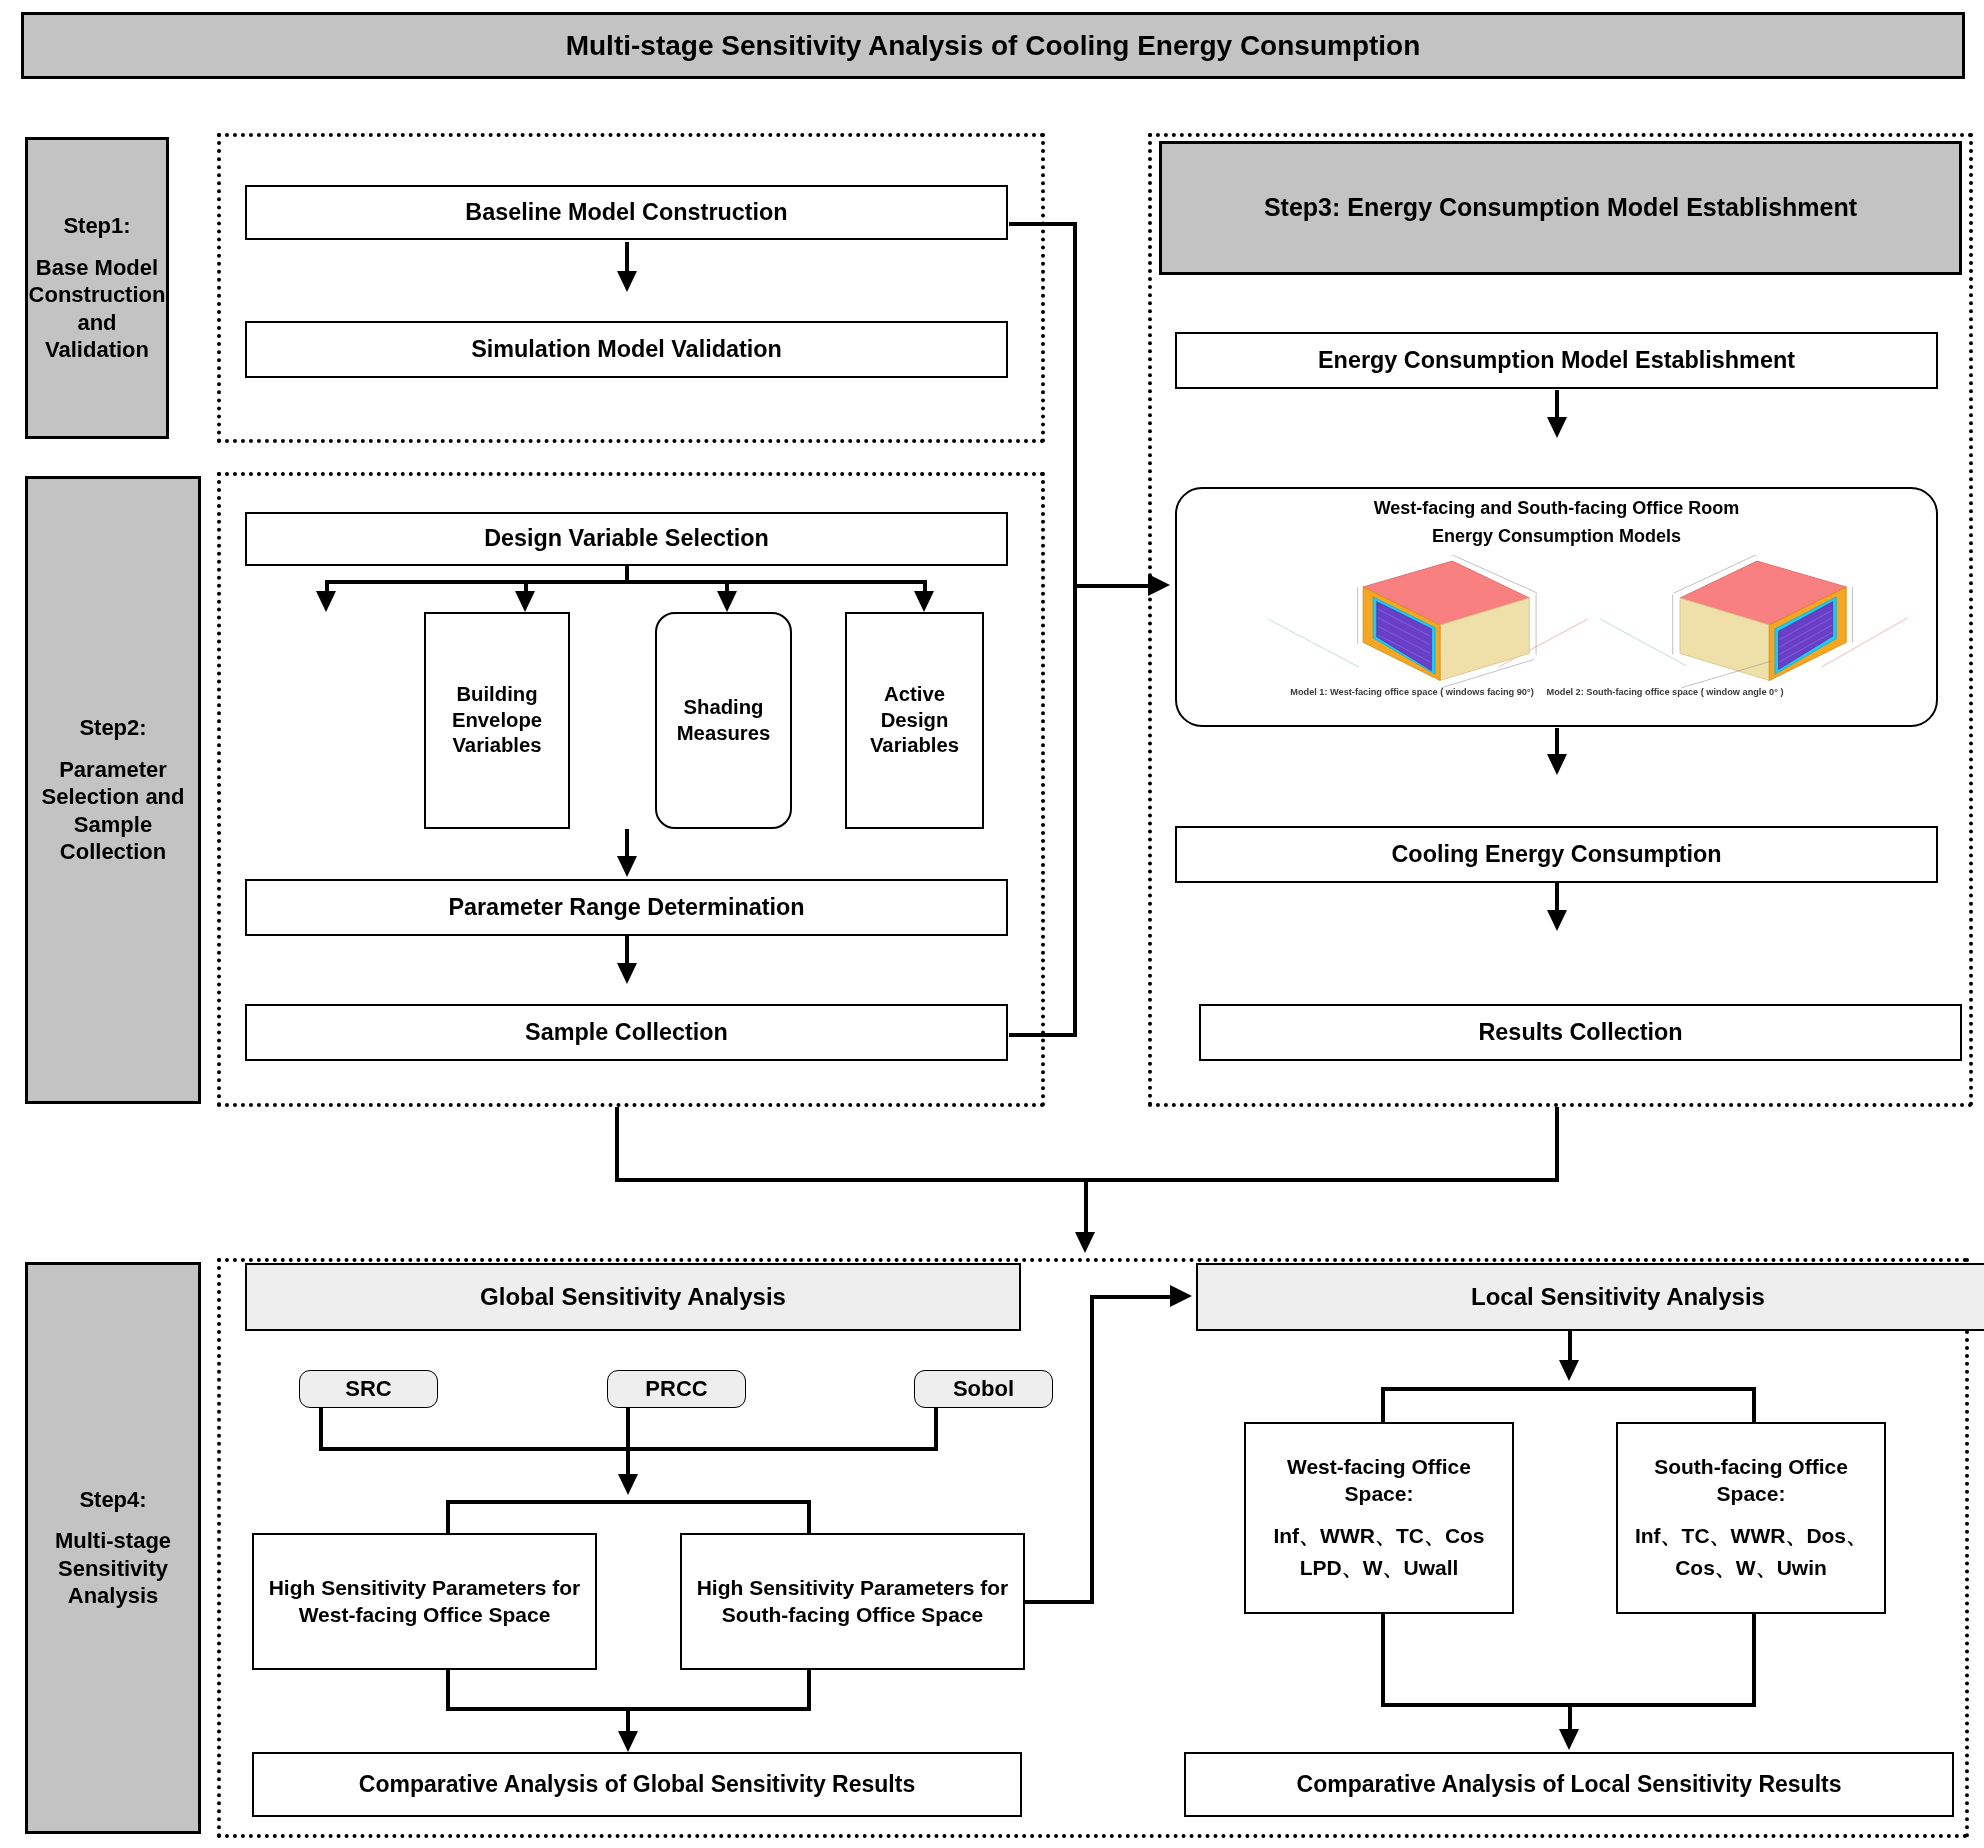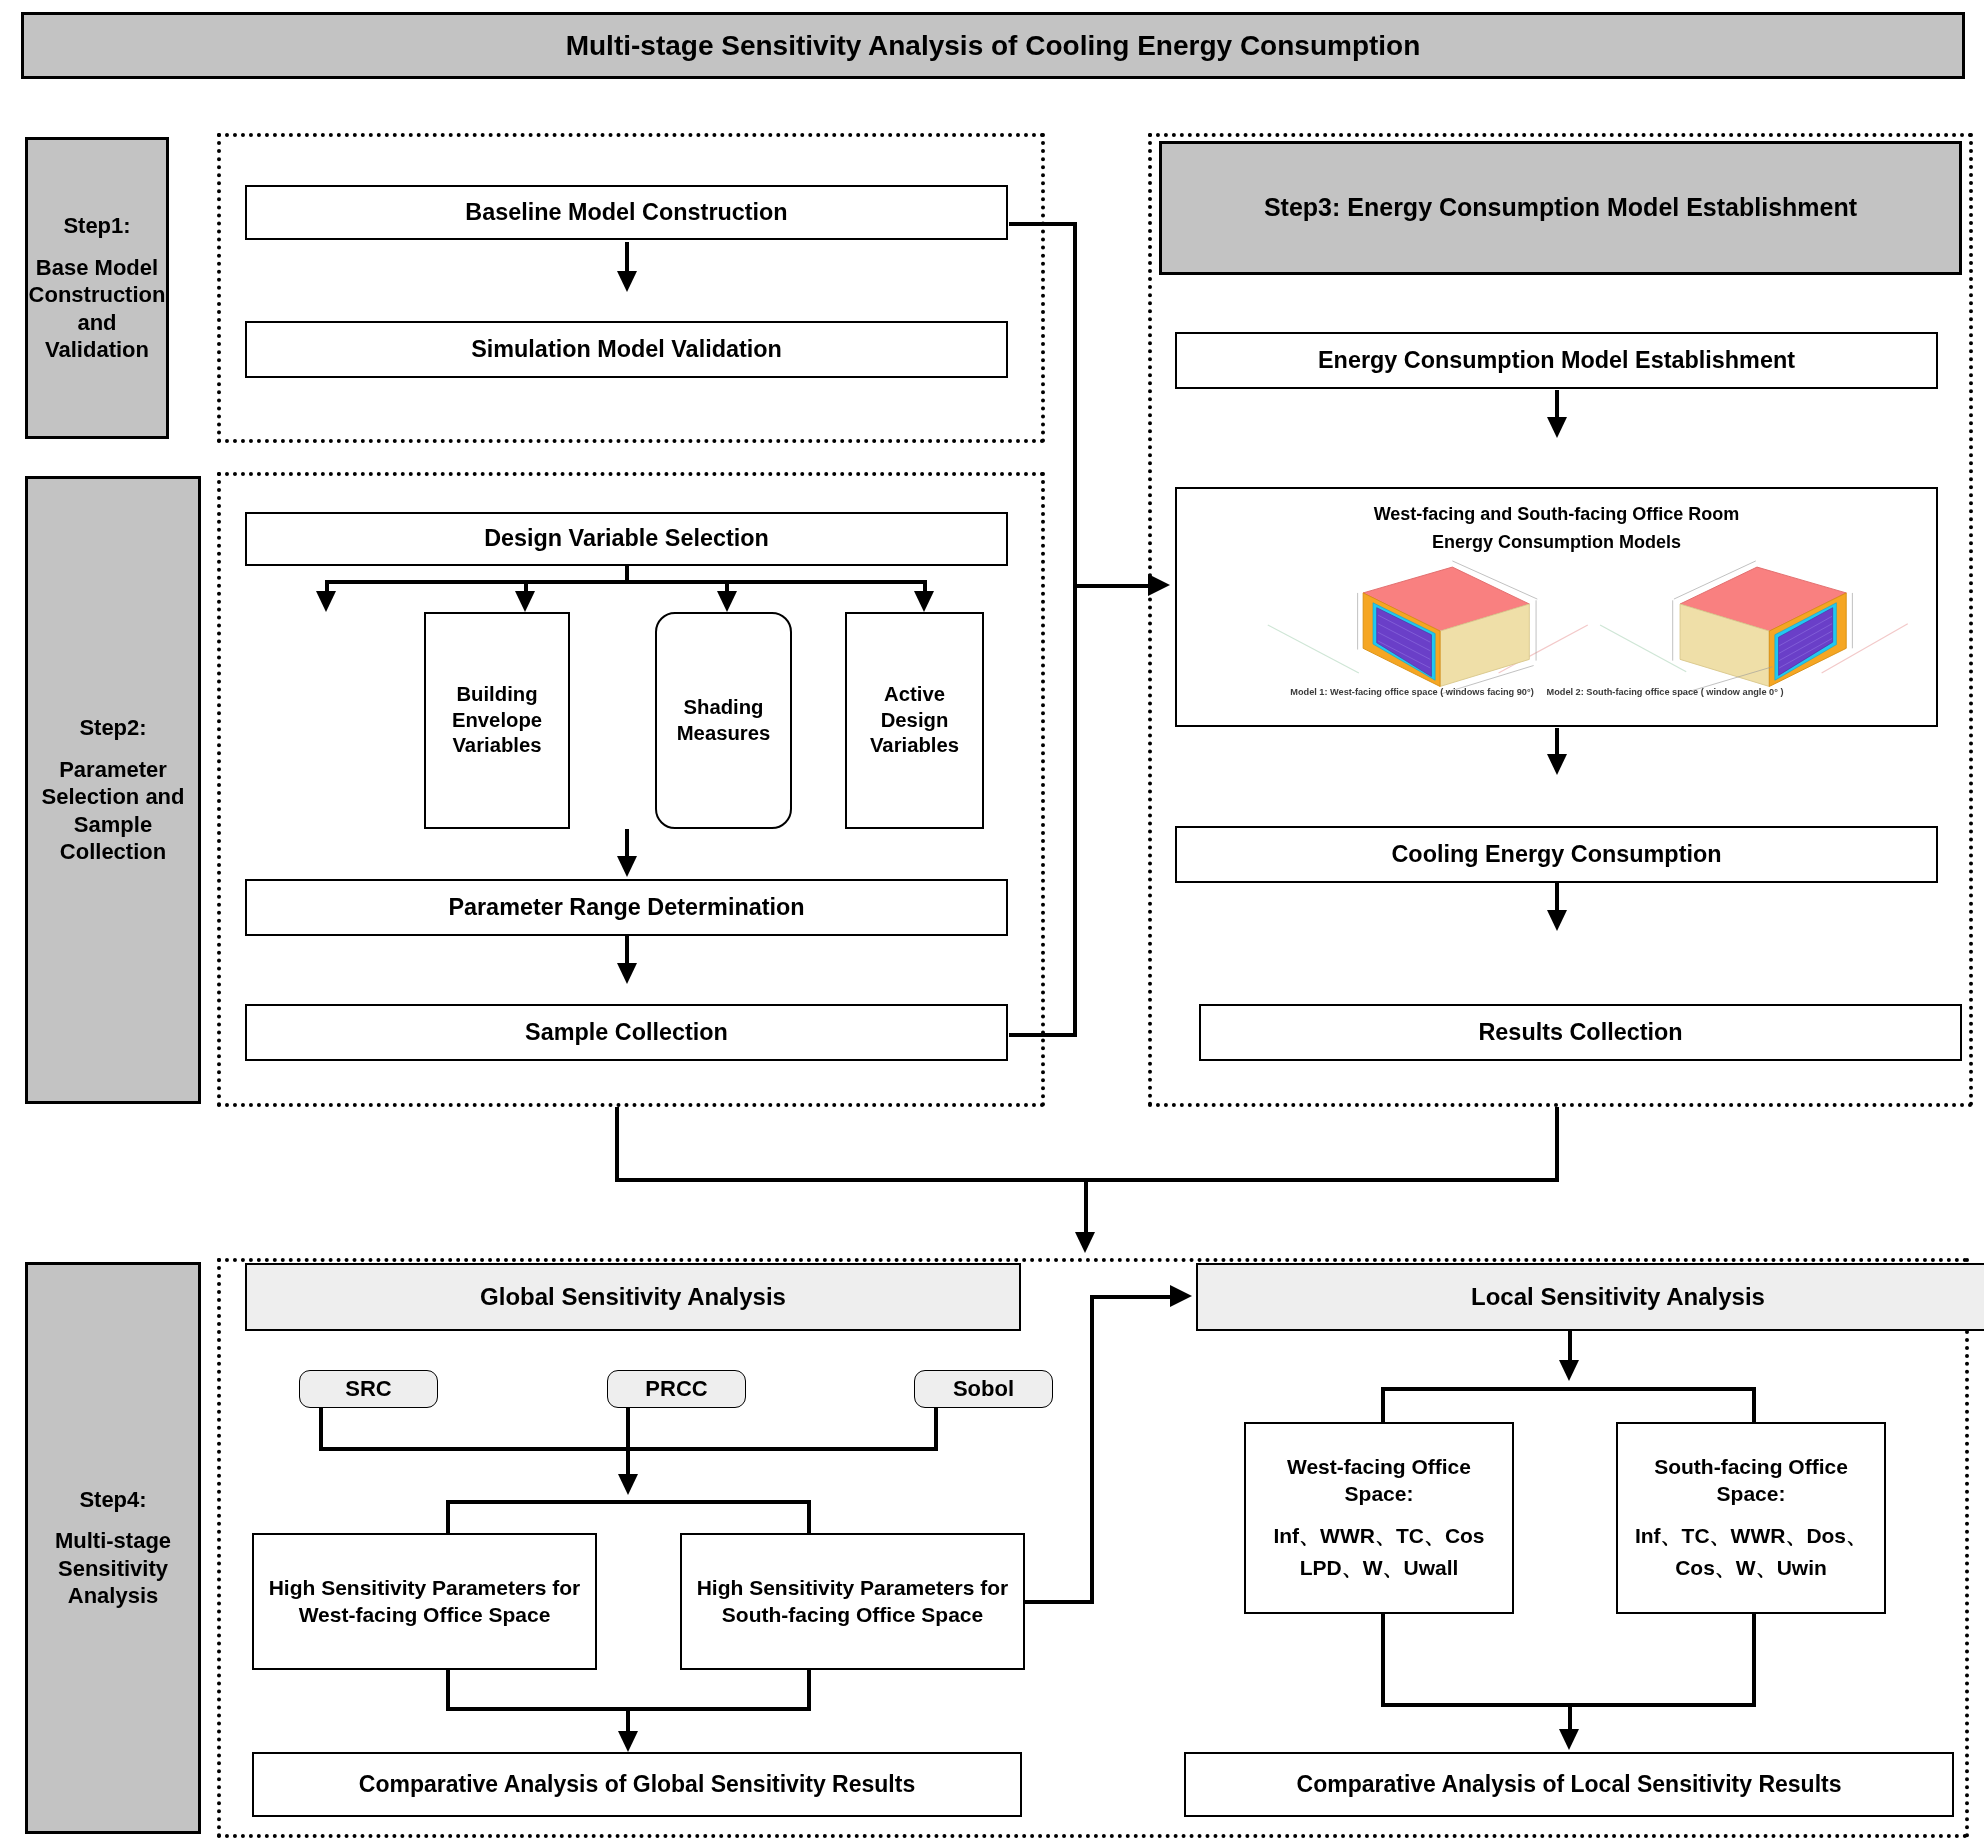--- a/index.html
+++ b/index.html
@@ -153,21 +153,21 @@
 
   <div class="dotted" style="left:1148px; top:133px; width:825px; height:974px;"></div>
 
   <div class="box" style="left:1175px; top:332px; width:763px; height:57px; font-size:23.4px;">
     <span>Energy Consumption Model Establishment</span>
   </div>
 
   <div class="ln vline" style="left:1555px; top:390px; height:36px;"></div>
   <div class="arrow-down" style="left:1547px; top:417px;"></div>
 
-  <div class="box" style="left:1175px; top:487px; width:763px; height:240px; flex-direction:column; justify-content:flex-start; padding-top:14px;">
+  <div class="box" style="left:1175px; top:487px; width:763px; height:240px; flex-direction:column; justify-content:flex-start; padding-top:8px;border-radius:27px;">
     <div style="font-size:18px;">West-facing and South-facing Office Room</div>
     <div style="font-size:18px; margin-top:5px;">Energy Consumption Models</div>
 
     <svg width="728" height="160" viewBox="0 0 1180 260" style="margin-top:2.5px;">
 
       <line x1="120" y1="112" x2="268" y2="190" stroke="#cfe6d6" stroke-width="2"></line>
       <line x1="640" y1="112" x2="495" y2="190" stroke="#f3c9c9" stroke-width="2"></line>
 
       <polygon points="275,60 420,18 545,78 400,122" fill="#f98080" stroke="#e06a6a" stroke-width="1.5"></polygon>
 

